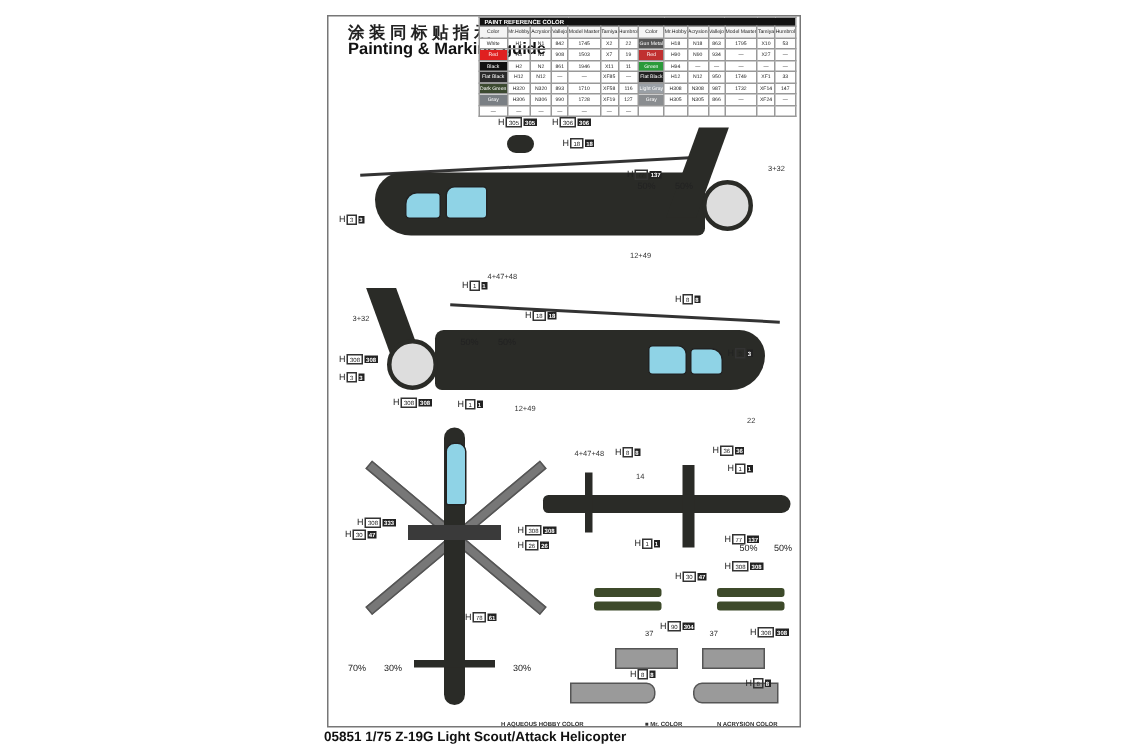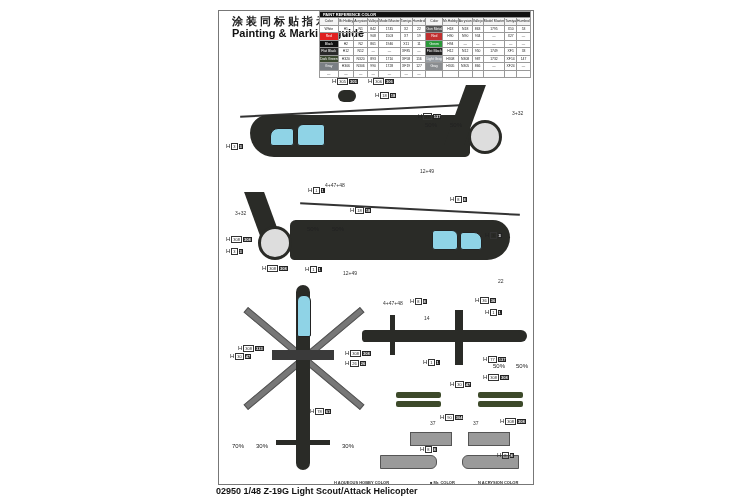--- a/index.html
+++ b/index.html
@@ -265,13 +265,13 @@
   <div class="hcode" style="left:440px;top:414px;">H<i>90</i><b>304</b></div>
   <div class="hcode" style="left:500px;top:418px;">H<i>308</i><b>308</b></div>
   <div class="hcode" style="left:420px;top:446px;">H<i>8</i><b>8</b></div>
   <div class="hcode" style="left:497px;top:452px;">H<i>8</i><b>8</b></div>
 </div>
 
 <div class="legend" style="left:334px;">H AQUEOUS HOBBY COLOR</div>
 <div class="legend" style="left:430px;">■ <span>Mr. COLOR</span></div>
 <div class="legend" style="left:478px;">N ACRYSION COLOR</div>
 
-<div class="footer">02950 1/48 Z-19G Light Scout/Attack Helicopter</div>
+<div class="footer">05851 1/75 Z-19G Light Scout/Attack Helicopter</div>
 
 </body></html>

